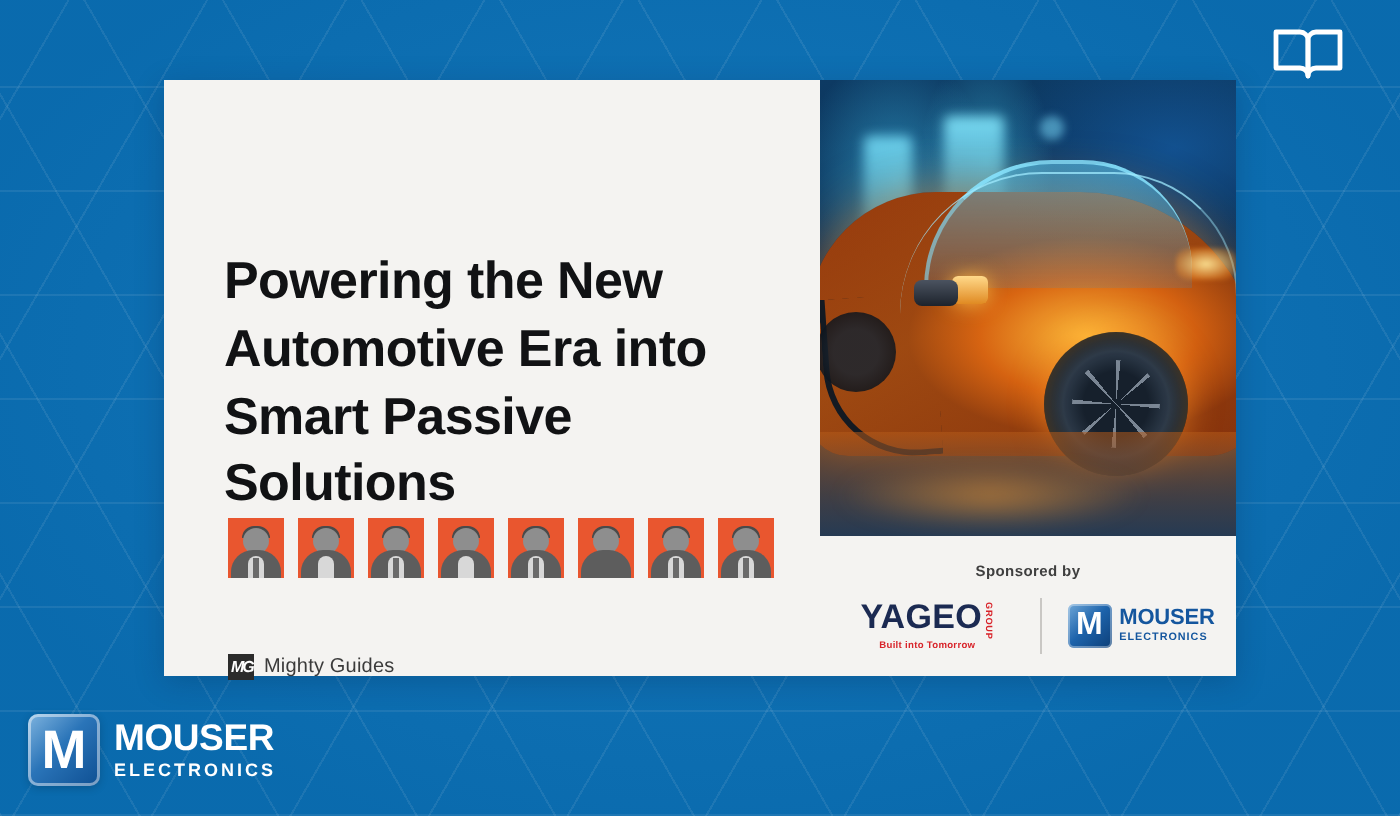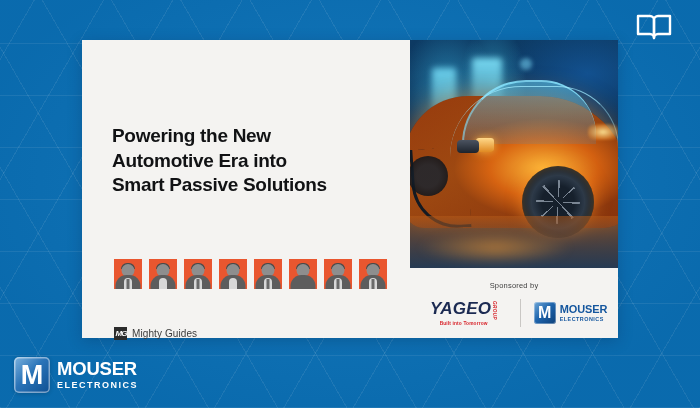--- a/index.html
+++ b/index.html
@@ -33,21 +33,21 @@
     background:#f4f3f1;
     box-shadow:0 3px 14px rgba(0,25,55,.22);
     display:flex;
   }
   .card-left{position:relative;width:328px;height:100%;}
   .card-right{position:relative;width:208px;height:100%;background:#f4f3f1;display:flex;flex-direction:column;}
 
   .headline{
     position:absolute;left:30px;top:84px;width:290px;
     color:#111214;
-    font-size:19px;line-height:1.30;
+    font-size:26px;line-height:1.30;
     font-weight:bold;letter-spacing:-.3px;
   }
   .headline .l{display:block;}
 
   
   .speakers{
     position:absolute;left:32px;top:219px;display:flex;gap:7px;
   }
   .shot{
     width:28px;height:30px;background:#e9562f;position:relative;overflow:hidden;
@@ -181,24 +181,24 @@
     position:absolute;left:10px;bottom:4px;width:150px;height:32px;
     background:radial-gradient(ellipse,rgba(255,160,50,.55),transparent 72%);
     filter:blur(5px);
   }
 
   
   .sponsor{
     flex:1;display:flex;flex-direction:column;align-items:center;justify-content:center;
     padding-top:2px;
   }
-  .sponsored-by{font-size:7.5px;color:#3f3f3f;letter-spacing:.2px;margin-bottom:9px;}
+  .sponsored-by{font-size:7.5px;color:#3f3f3f;letter-spacing:.2px;margin-bottom:9px;font-weight:bold;}
   .logo-row{display:flex;align-items:center;gap:0;}
   .yageo{width:86px;display:flex;flex-direction:column;align-items:center;}
-  .yageo-top{display:flex;align-items:flex-start;font-style:italic;}
+  .yageo-top{display:flex;align-items:flex-start;}
   .yageo-word{
     font-size:17px;font-weight:bold;color:#1b2a52;letter-spacing:.2px;line-height:17px;
   }
   .yageo-group{
     font-size:4.6px;font-weight:bold;color:#d8232a;letter-spacing:.4px;
     writing-mode:vertical-rl;line-height:5px;margin-left:1px;margin-top:1px;
   }
   .yageo-tag{font-size:4.8px;color:#d8232a;letter-spacing:.15px;margin-top:2px;font-weight:bold;}
   .divider{width:1px;height:28px;background:#c9c7c4;margin:0 13px;}
   .mouser{display:flex;align-items:center;gap:4px;}

